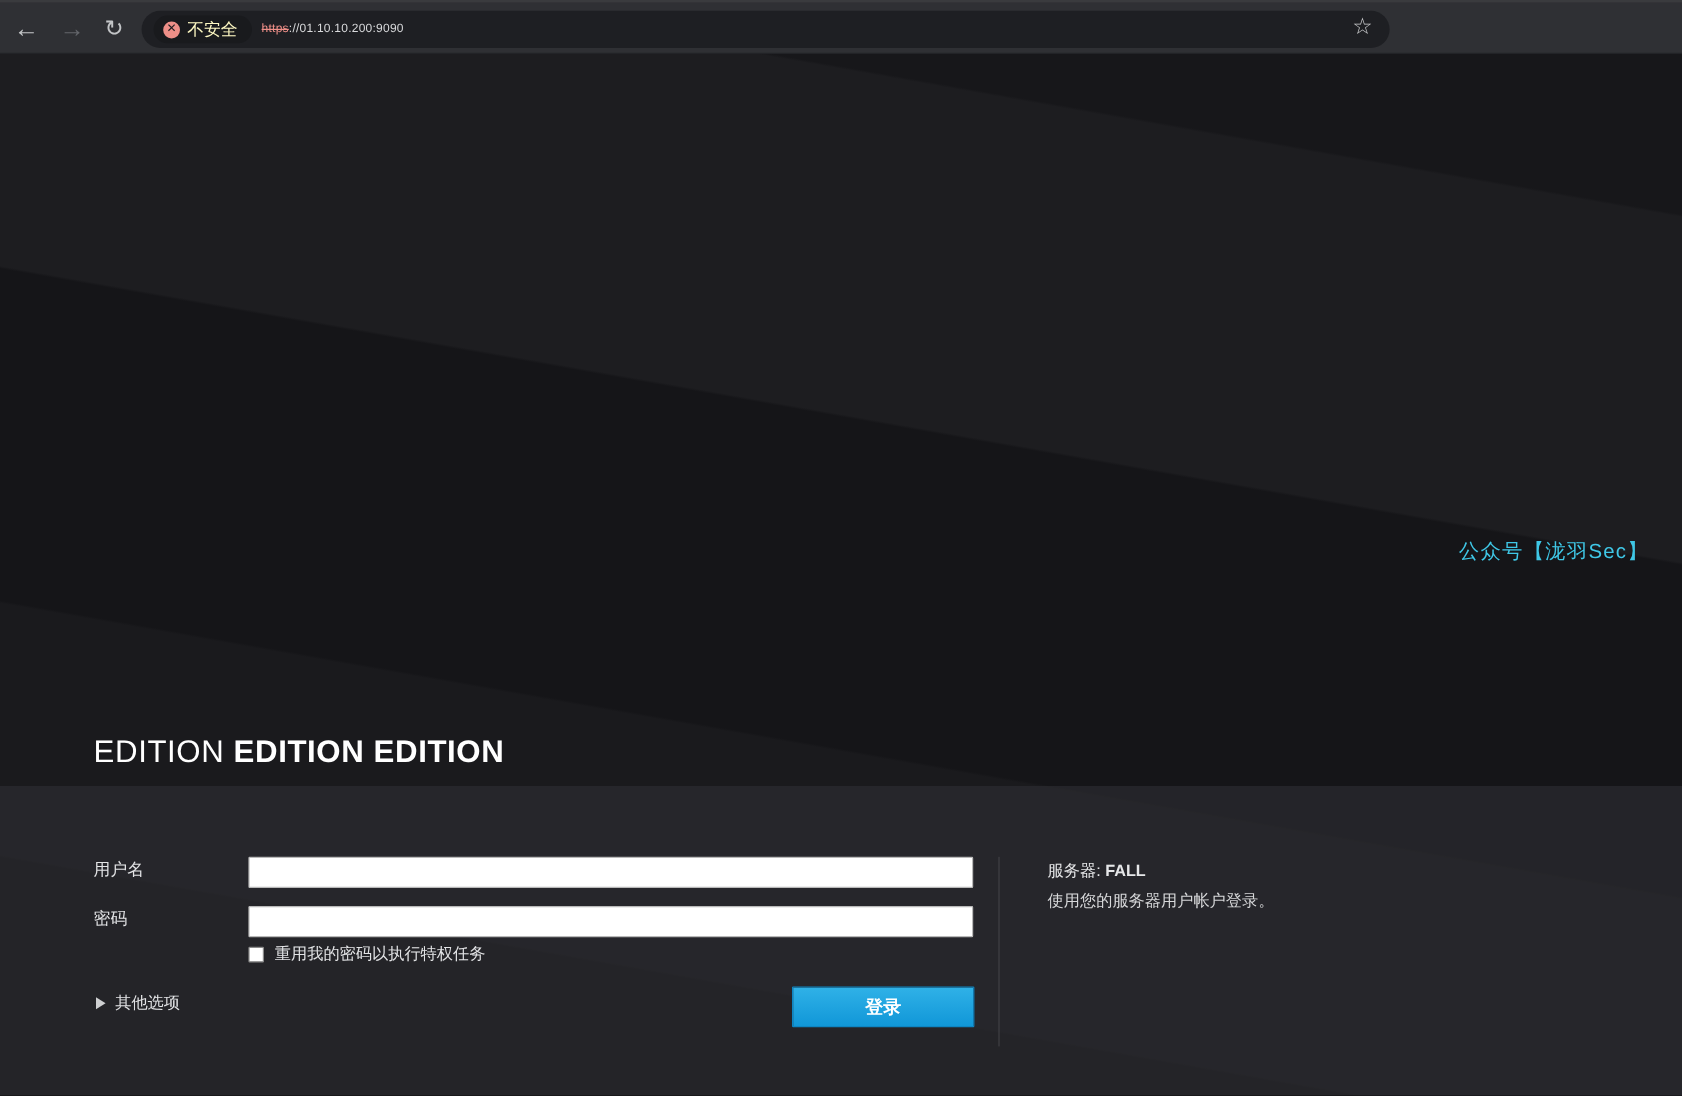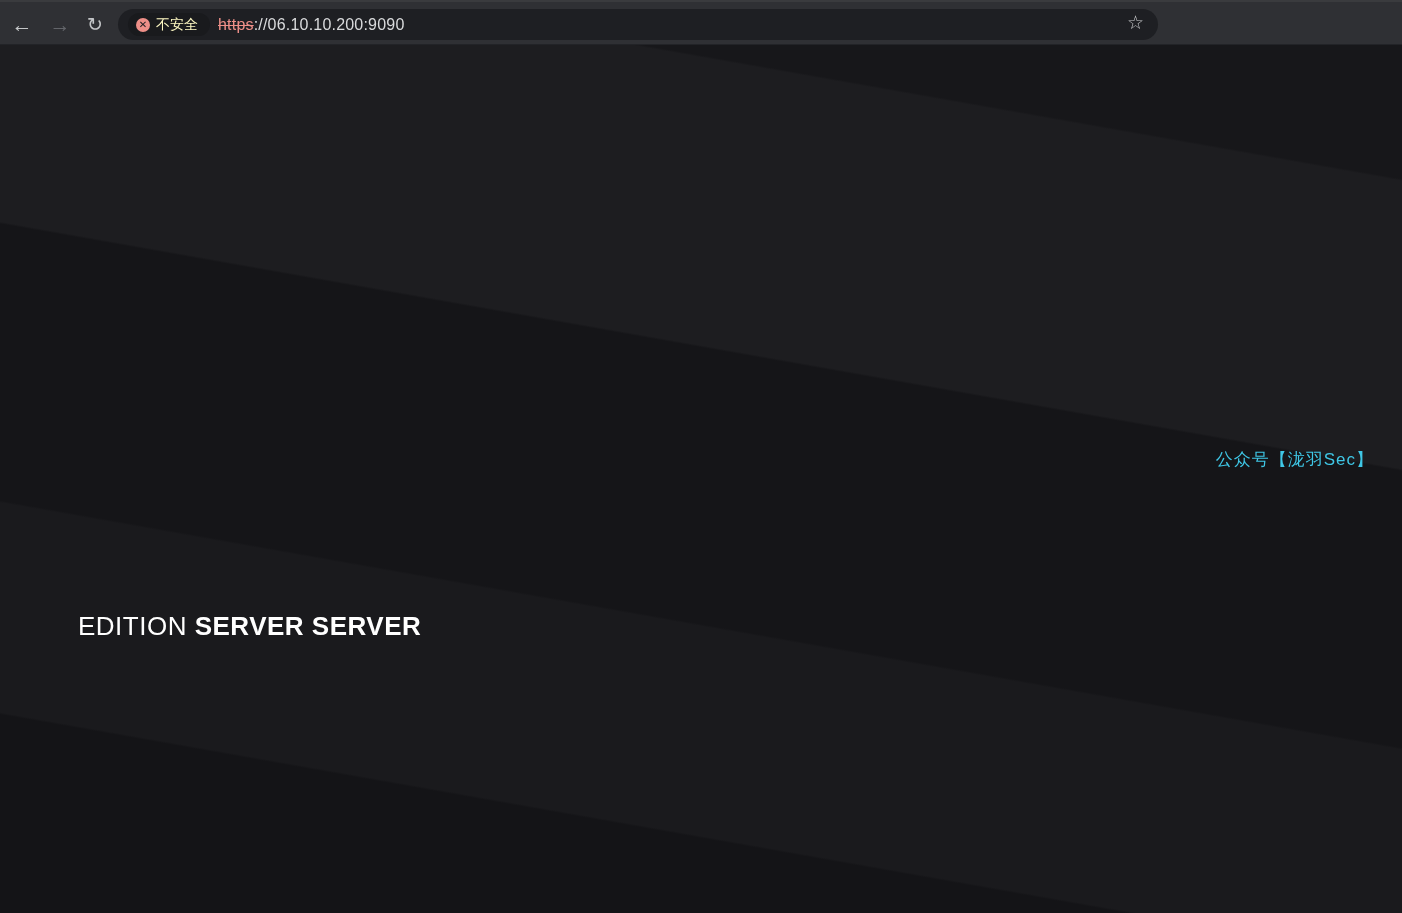--- a/index.html
+++ b/index.html
@@ -16,21 +16,21 @@
   .nav-fwd  { left:43px; }
   .nav-reload { left:78px; font-size:19px; }
   .omnibox { position:absolute; left:118px; top:7px; width:1040px; height:31px;
     background:#1e1f23; border-radius:16px; display:flex; align-items:center; }
   .sec-chip { position:absolute; left:10px; top:4px; height:23px; padding:0 12px 0 8px;
     background:#191a1d; border-radius:12px; display:flex; align-items:center; gap:6px; }
   .sec-x { width:14px; height:14px; border-radius:50%; background:#ee8f88; color:#191a1d;
     font-size:10px; line-height:14px; text-align:center; font-weight:bold; }
   .sec-label { color:#fef9c3; font-size:14px; }
   .url-text { position:absolute; left:100px; top:0; height:31px; display:flex;
-    align-items:center; font-size:16px; color:#d9dadc; letter-spacing:.2px; }
+    align-items:center; font-size:10px; color:#d9dadc; letter-spacing:.2px; }
   .url-scheme { color:#ee8f88; text-decoration:line-through; }
   .star-btn { position:absolute; right:14px; top:2px; font-size:19px; color:#c9cacc; cursor:pointer; }
   .ext-row { position:absolute; right:0; top:0; height:45px; }
 
   
   .page { position:absolute; left:0; top:45px; width:1402px; height:868px;
     background:
       linear-gradient(190deg,
         #17171a 0%, #17171a 12%,
         #1d1d20 12.2%, #1d1d20 38%,
@@ -78,35 +78,58 @@
   <div class="nav-btn nav-fwd disabled">→</div>
   <div class="nav-btn nav-reload">↻</div>
 
   <div class="omnibox">
     <div class="sec-chip">
       <span class="sec-x">✕</span>
       <span class="sec-label">不安全</span>
     </div>
     <div class="url-text">
       <span class="url-scheme">https</span>
-        <span>://06.10.10.200:9090</span>
+        <span>://01.10.10.200:9090</span>
     </div>
     <div class="star-btn">☆</div>
   </div>
 
   <div class="ext-row">
     
     
     
     
     
     
     
   </div>
 </div>
 
 <div class="page">
 
   <div class="watermark">公众号【泷羽Sec】</div>
 
-  <div class="brand"><span>EDITION </span><b>SERVER SERVER</b></div>
+  <div class="brand"><span>EDITION </span><b>EDITION EDITION</b></div>
 
+  <div class="band">
+
+    <label class="f-label" style="top:61px">用户名</label>
+    <input class="f-input" style="top: 59px;" type="text" value="">
+
+    <label class="f-label" style="top:102px">密码</label>
+    <input class="f-input" style="top: 100px;" type="password" value="">
+
+    <input type="checkbox" class="chk" style="">
+    <label class="chk-label">重用我的密码以执行特权任务</label>
+
+    <div class="expander">
+      <span class="tri"></span>
+      <span class="expander-label">其他选项</span>
+    </div>
+
+    <button class="login-btn">登录</button>
+
+    <div class="divider"></div>
+
+    <div class="server-line"><span>服务器: </span><b>FALL</b></div>
+    <div class="hint-line">使用您的服务器用户帐户登录。</div>
+  </div>
 </div>
 
 </body></html>

